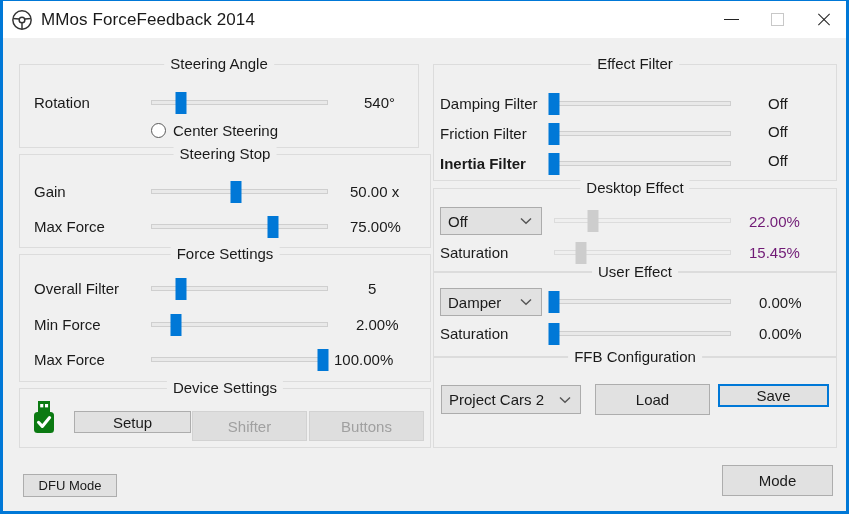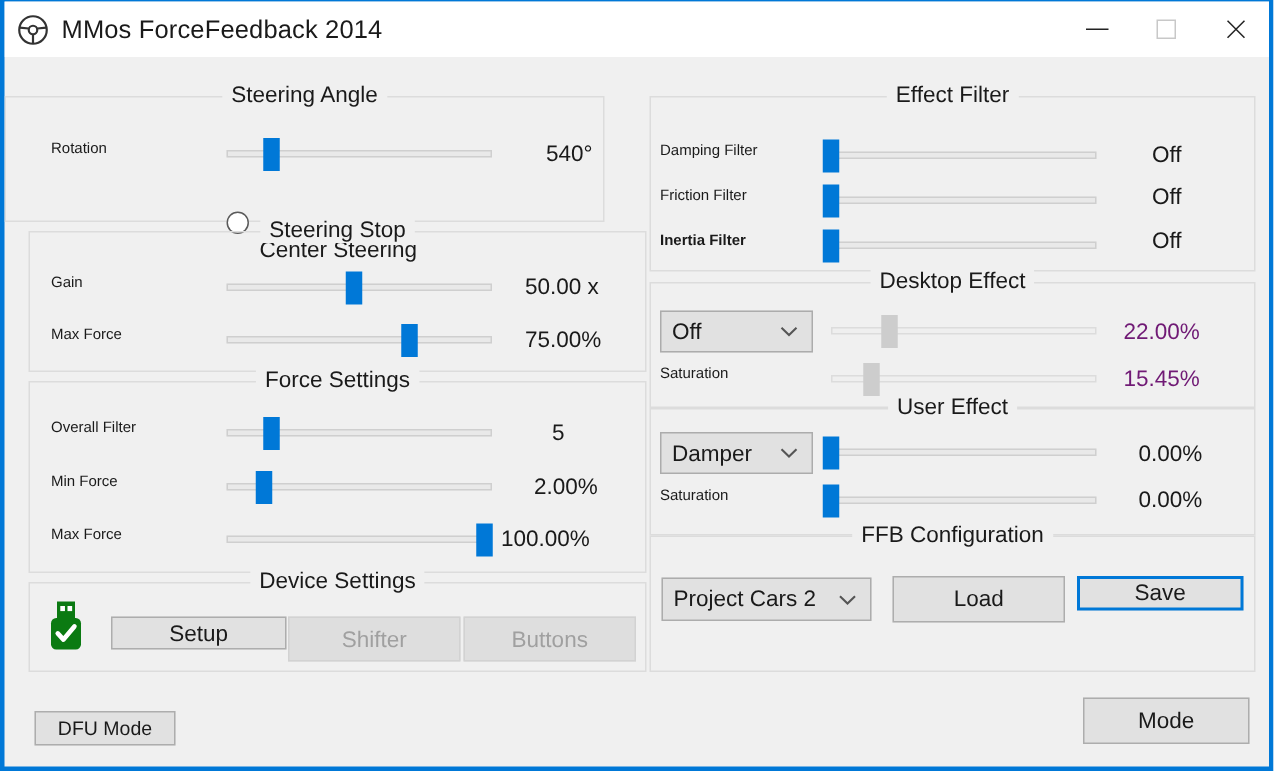--- a/index.html
+++ b/index.html
@@ -98,21 +98,21 @@
     transform: translateX(-50%);
     background: #f0f0f0;
     padding: 0 6px;
     font-size: 15px;
     color: #1a1a1a;
     white-space: nowrap;
   }
 
   .row-label {
     position: absolute;
-    font-size: 10px;
+    font-size: 15px;
     color: #1a1a1a;
     white-space: nowrap;
   }
   .row-value {
     position: absolute;
     font-size: 15px;
     color: #1a1a1a;
     white-space: nowrap;
   }
   .row-value.dim { color: #701a75; }
@@ -152,21 +152,21 @@
   .radio-dot {
     width: 15px;
     height: 15px;
     border: 1.3px solid #5a5a5a;
     border-radius: 50%;
     box-sizing: border-box;
     background: #fff;
     margin-right: 7px;
     flex: none;
   }
-  .radio-label { font-size: 15px; color: #1a1a1a; white-space: nowrap; margin-top: 36px; }
+  .radio-label { font-size: 15px; color: #1a1a1a; white-space: nowrap; }
 
   
   .btn {
     position: absolute;
     background: #e1e1e1;
     border: 1px solid #adadad;
     box-sizing: border-box;
     font-family: "Liberation Sans", sans-serif;
     font-size: 15px;
     color: #1a1a1a;
@@ -236,21 +236,21 @@
       </div>
       <div class="winbtn">
         <span class="max-glyph"></span>
       </div>
       <div class="winbtn">
         <span class="close-glyph"></span>
       </div>
     </div>
   </div>
 
-  <div class="group" style="left:0; top:63px; width:400px; height:84px;">
+  <div class="group" style="left:16px; top:63px; width:400px; height:84px;">
     <span class="group-title">Steering Angle</span>
   </div>
   <span class="row-label" style="left:31px; top:93px;">Rotation</span>
   <div class="slider" style="left:148px; top:91px; width:177px;">
     <div class="track"></div>
     <div class="thumb" style="left:17%;"></div>
   </div>
   <span class="row-value" style="left:361px; top:93px;">540°</span>
   <div class="radio-wrap" style="left:148px; top:121px;">
     <span class="radio-dot"></span>

